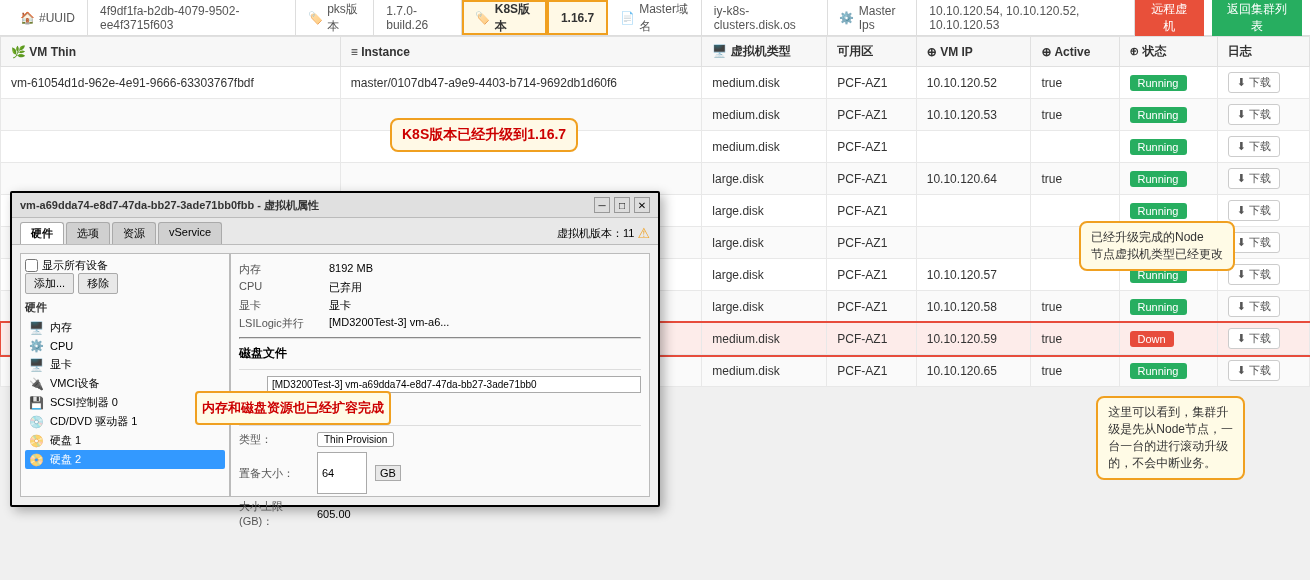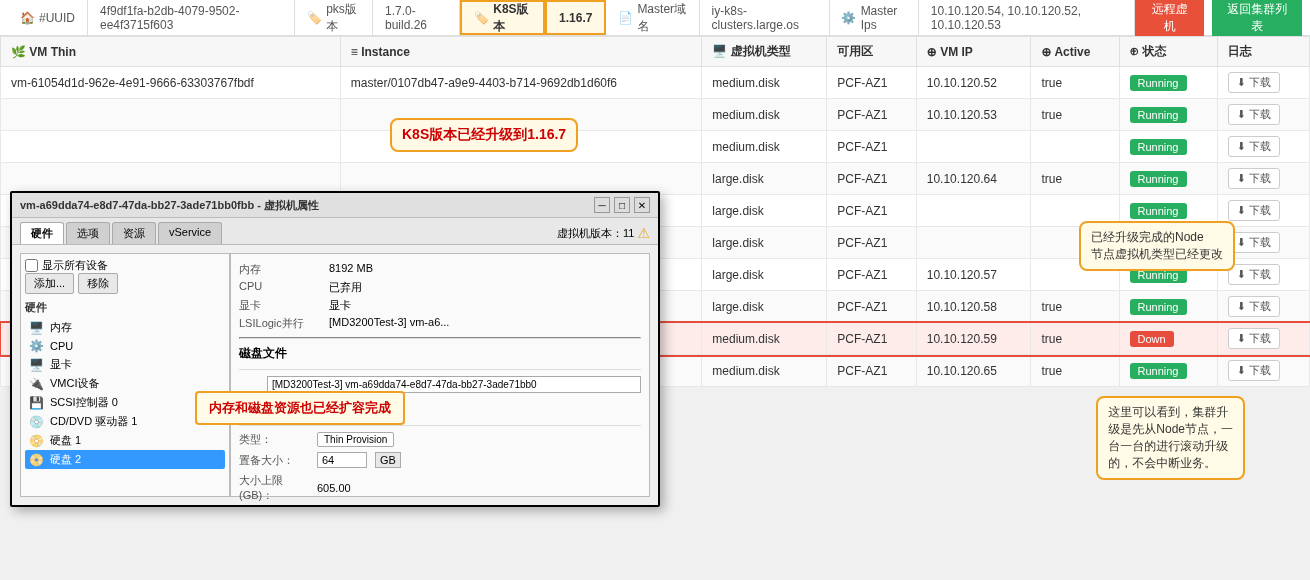--- a/index.html
+++ b/index.html
@@ -132,21 +132,21 @@
       max-width: 240px;
       text-align: left;
     }
     .tooltip-mem {
       position: absolute;
       top: 355px;
       left: 195px;
       background: #fffbe6;
       border: 2px solid #f0a020;
       border-radius: 4px;
-      padding: 6px 12px;
+      padding: 6px 5px;
       font-size: 13px;
       font-weight: bold;
       color: #c00;
       z-index: 200;
     }
 
     
     .dialog-overlay {
       position: absolute;
       top: 155px;
@@ -249,21 +249,21 @@
     .disk-specs { font-size: 11px; }
     .disk-spec-row { display: flex; align-items: center; margin-bottom: 5px; gap: 8px; }
     .disk-spec-label { width: 70px; color: #555; }
     .thin-provision-badge {
       background: #fff;
       border: 1px solid #aaa;
       padding: 1px 6px;
       font-size: 10px;
       border-radius: 2px;
     }
-    .size-input { width: 50px; border: 1px solid #aaa; padding: 1px 4px; font-size: 11px; }
+    .size-input { width: 50px; border: 1px solid #aaa; padding: 14px 4px; font-size: 11px; }
     .size-unit { border: 1px solid #aaa; background: #e8e8e8; padding: 1px 4px; font-size: 11px; }
     .vm-version-row {
       display: flex; align-items: center; justify-content: space-between;
       font-size: 11px; padding: 3px 0;
     }
     .warn-icon { color: #f0a020; font-size: 14px; }
 
     .hw-spec-section { margin-bottom: 6px; }
     .hw-spec-row { display: flex; gap: 10px; font-size: 11px; margin-bottom: 3px; }
     .hw-spec-label { width: 80px; color: #555; }
@@ -303,21 +303,21 @@
     <span>K8S版本</span>
   </div>
   <div class="top-bar-col active">
     <span>1.16.7</span>
   </div>
   <div class="top-bar-col">
     <span>📄</span>
     <span>Master域名</span>
   </div>
   <div class="top-bar-col">
-    <span>iy-k8s-clusters.large.os</span>
+    <span>iy-k8s-clusters.disk.os</span>
   </div>
   <div class="top-bar-col">
     <span>⚙️</span>
     <span>Master Ips</span>
   </div>
   <div class="top-bar-col">
     <span>10.10.120.54, 10.10.120.52, 10.10.120.53</span>
   </div>
   <div class="top-bar-spacer"></div>
   <button class="btn-remote">远程虚机</button>

